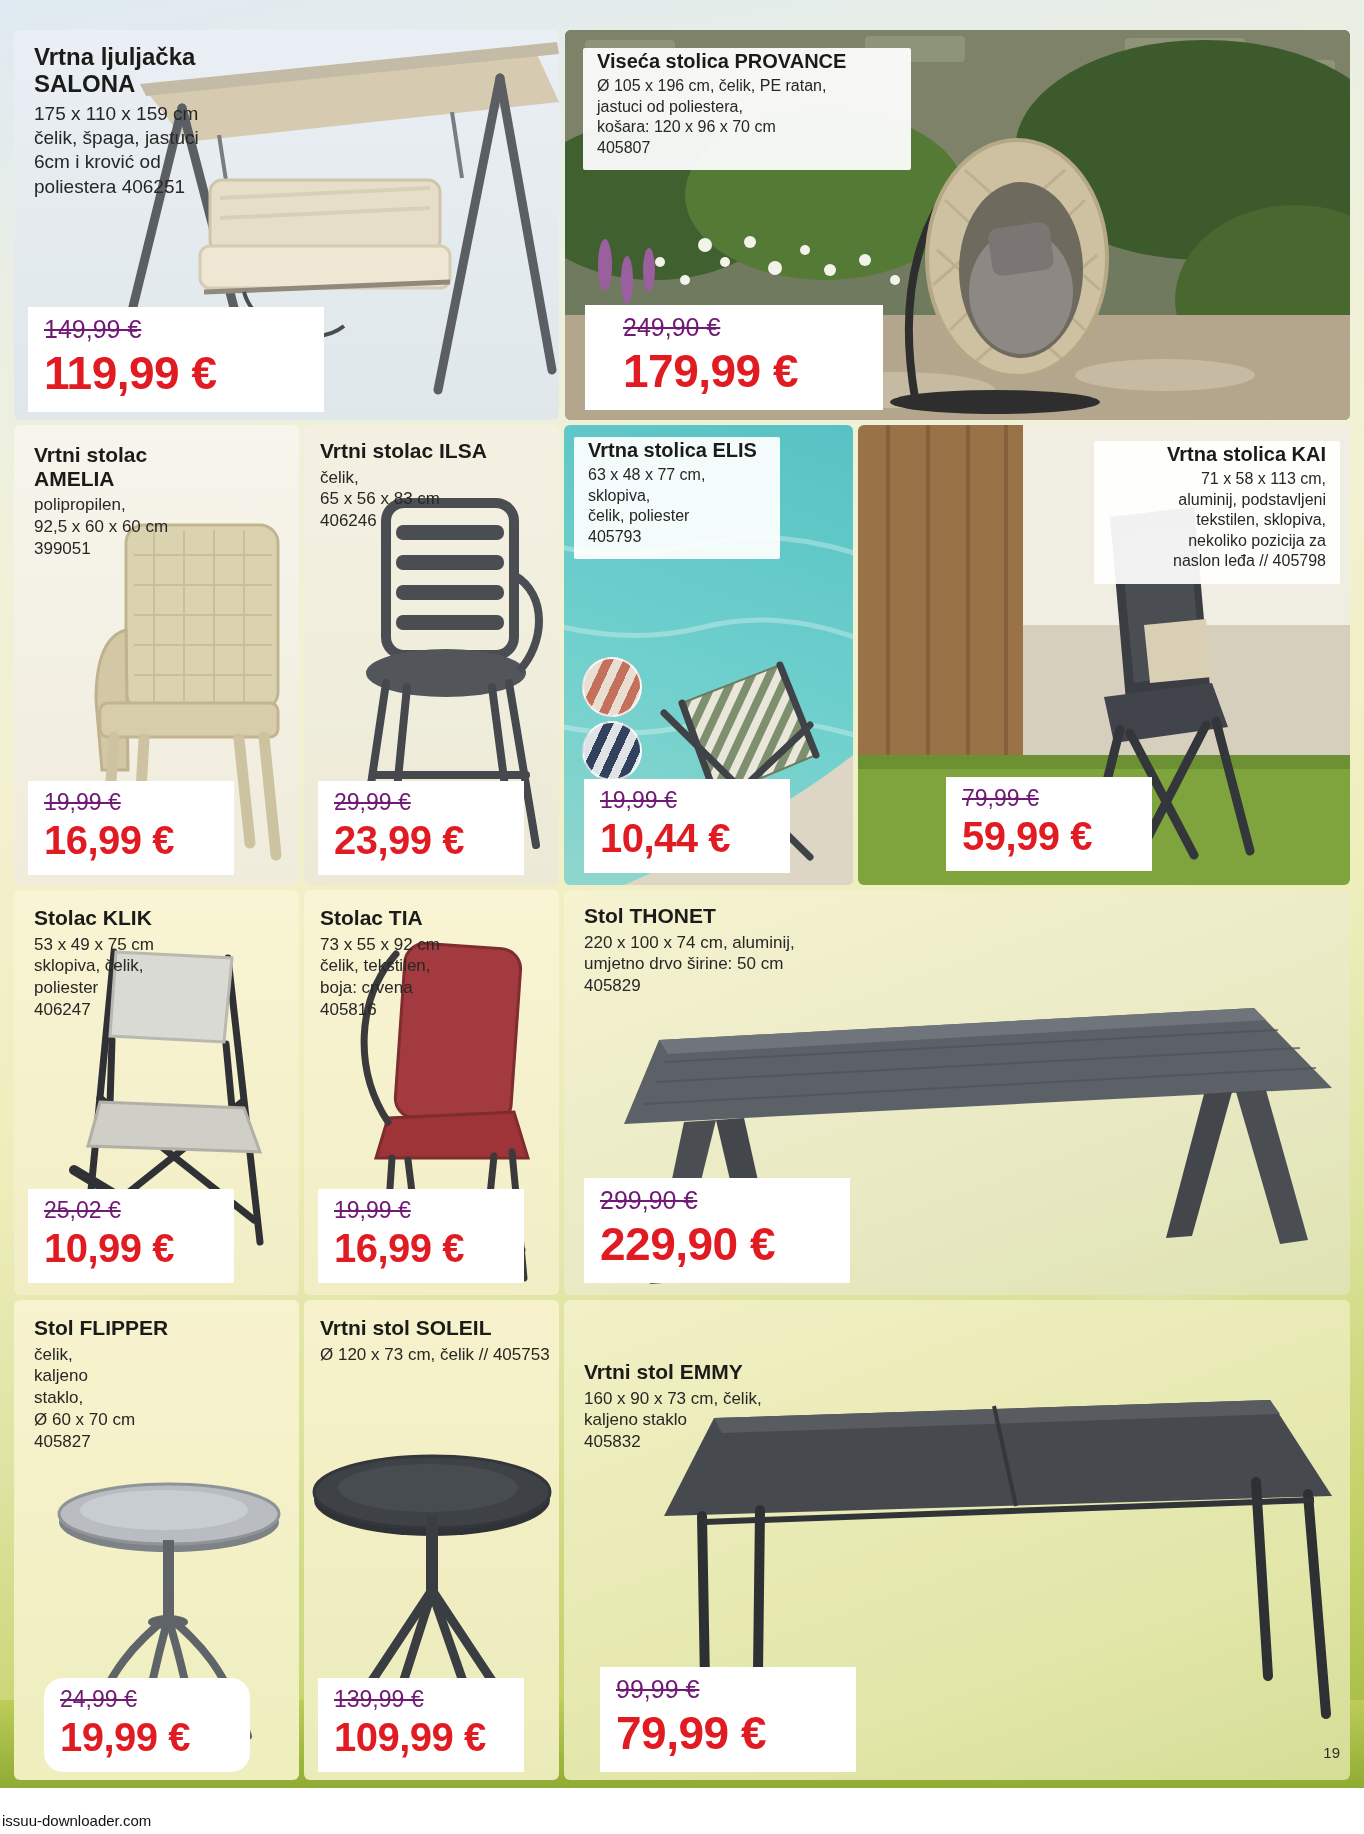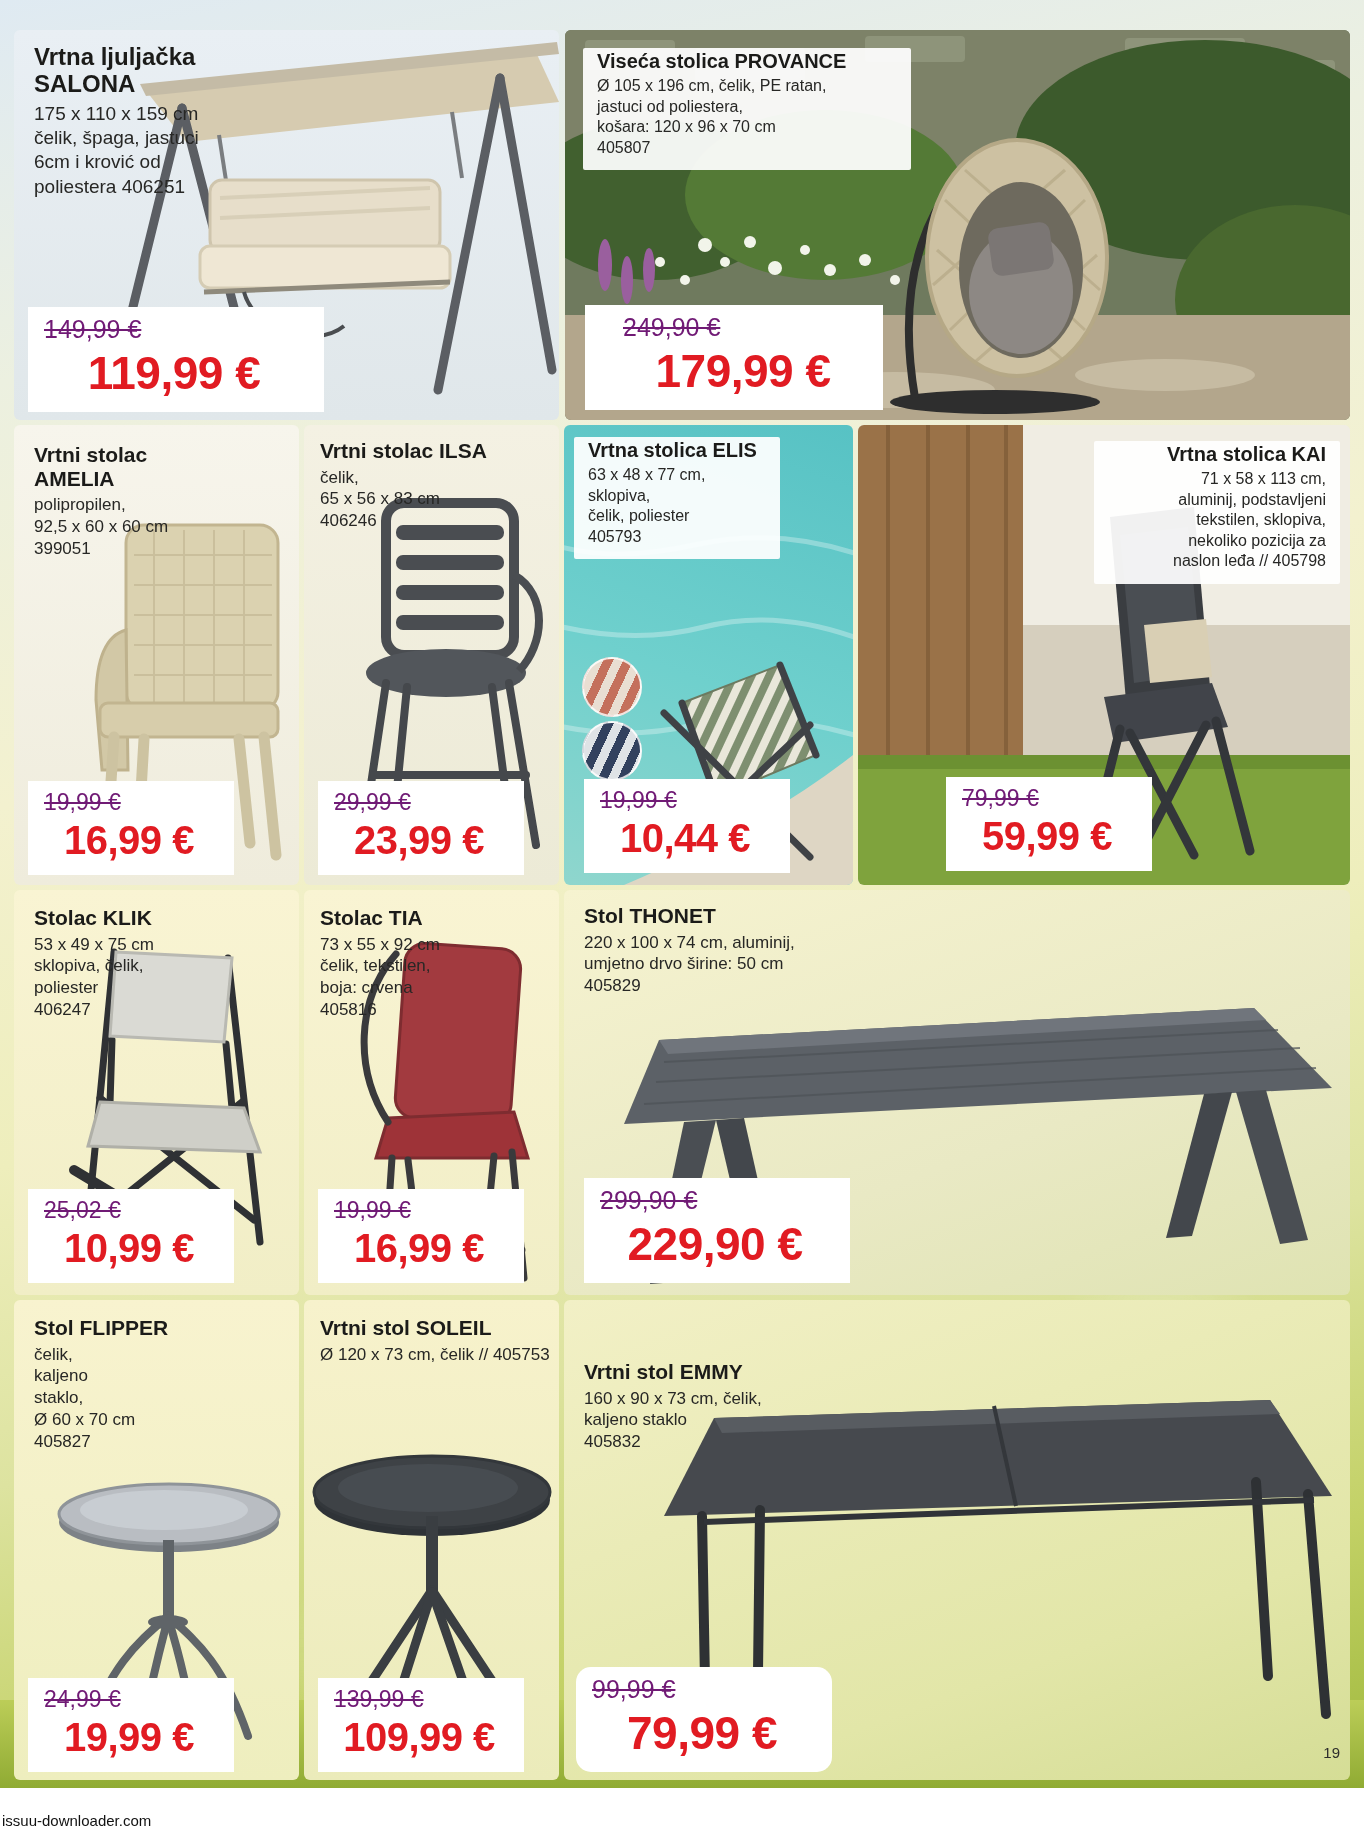--- a/index.html
+++ b/index.html
@@ -15,21 +15,21 @@
 
   .tile{position:absolute;border-radius:6px;overflow:hidden;z-index:1;}
   .art{position:absolute;left:0;top:0;width:100%;height:100%;z-index:1;display:block;}
   .tinfo{position:absolute;z-index:3;}
   .title{font-weight:bold;font-size:21px;line-height:1.12;color:#1b1b19;white-space:pre-line;}
   .details{font-size:17px;line-height:1.28;color:#272725;white-space:pre-line;margin-top:4px;}
   .panel{background:rgba(255,255,255,.93);padding:2px 14px 12px;border-radius:2px;}
   .right{text-align:right;}
   .pricebox{position:absolute;background:#fff;padding:8px 20px 12px 16px;z-index:3;min-width:170px;}
   .old{font-size:23px;color:#701a75;text-decoration:line-through;}
-  .new{font-size:40px;font-weight:bold;color:#e11b22;letter-spacing:-0.5px;margin-top:2px;white-space:nowrap;text-align:center;}
+  .new{font-size:40px;font-weight:bold;color:#e11b22;letter-spacing:-0.5px;margin-top:2px;white-space:nowrap;}
   .big .old{font-size:25px;}
   .big .new{font-size:46px;}
 
   
   #t-salona  {left:14px;  top:30px;   width:545px; height:390px; background:linear-gradient(180deg,#e9eff4,#e0e7ea);}
   #t-provance{left:565px; top:30px;   width:785px; height:390px; background:#6f7a5e;}
   #t-amelia  {left:14px;  top:425px;  width:285px; height:460px; background:linear-gradient(180deg,#f7f5ec,#efecdc);}
   #t-ilsa    {left:304px; top:425px;  width:255px; height:460px; background:linear-gradient(180deg,#f4f1e3,#ecead6);}
   #t-elis    {left:564px; top:425px;  width:289px; height:460px; background:linear-gradient(200deg,#57c2c4,#6fd0cd 55%,#8fd6cd);}
   #t-kai     {left:858px; top:425px;  width:492px; height:460px; background:#efece2;}
@@ -381,21 +381,21 @@
       <ellipse cx="154" cy="322" rx="20" ry="7" fill="#5f6468"></ellipse>
     </svg>
     <div class="tinfo" style="left:20px;top:16px;width:180px;">
       <div class="title">Stol FLIPPER</div>
       <div class="details">čelik,
 kaljeno
 staklo,
 Ø 60 x 70 cm
 405827</div>
     </div>
-    <div class="pricebox" style="left:14px;bottom:8px;">
+    <div class="pricebox" style="left:30px;bottom:8px;border-radius:19px;">
       <div class="old">24,99 €</div>
       <div class="new">19,99 €</div>
     </div>
   </div>
 
   <div class="tile" id="t-soleil">
     <svg class="art" viewBox="0 0 255 480">
       <ellipse cx="128" cy="200" rx="118" ry="36" fill="#2f3337"></ellipse>
       <ellipse cx="128" cy="192" rx="118" ry="36" fill="#3e4246" stroke="#33373b" stroke-width="3"></ellipse>
       <ellipse cx="124" cy="188" rx="90" ry="24" fill="#4a4f54" opacity="0.8"></ellipse>
@@ -429,21 +429,21 @@
           <path d="M196,210 L194,372"></path>
       </g>
       <path d="M140,222 L750,200" stroke="#303338" stroke-width="6"></path>
     </svg>
     <div class="tinfo" style="left:20px;top:16px;width:300px;margin-top:44px;">
       <div class="title">Vrtni stol EMMY</div>
       <div class="details">160 x 90 x 73 cm, čelik,
 kaljeno staklo
 405832</div>
     </div>
-    <div class="pricebox big" style="left:12px;bottom:8px;min-width:220px;border-radius:15px;">
+    <div class="pricebox big" style="left:36px;bottom:8px;min-width:220px;">
       <div class="old">99,99 €</div>
       <div class="new">79,99 €</div>
     </div>
   </div>
 
   <div class="pagenum">19</div>
   <div class="footer">
     <div class="watermark">issuu-downloader.com</div>
   </div>
 

